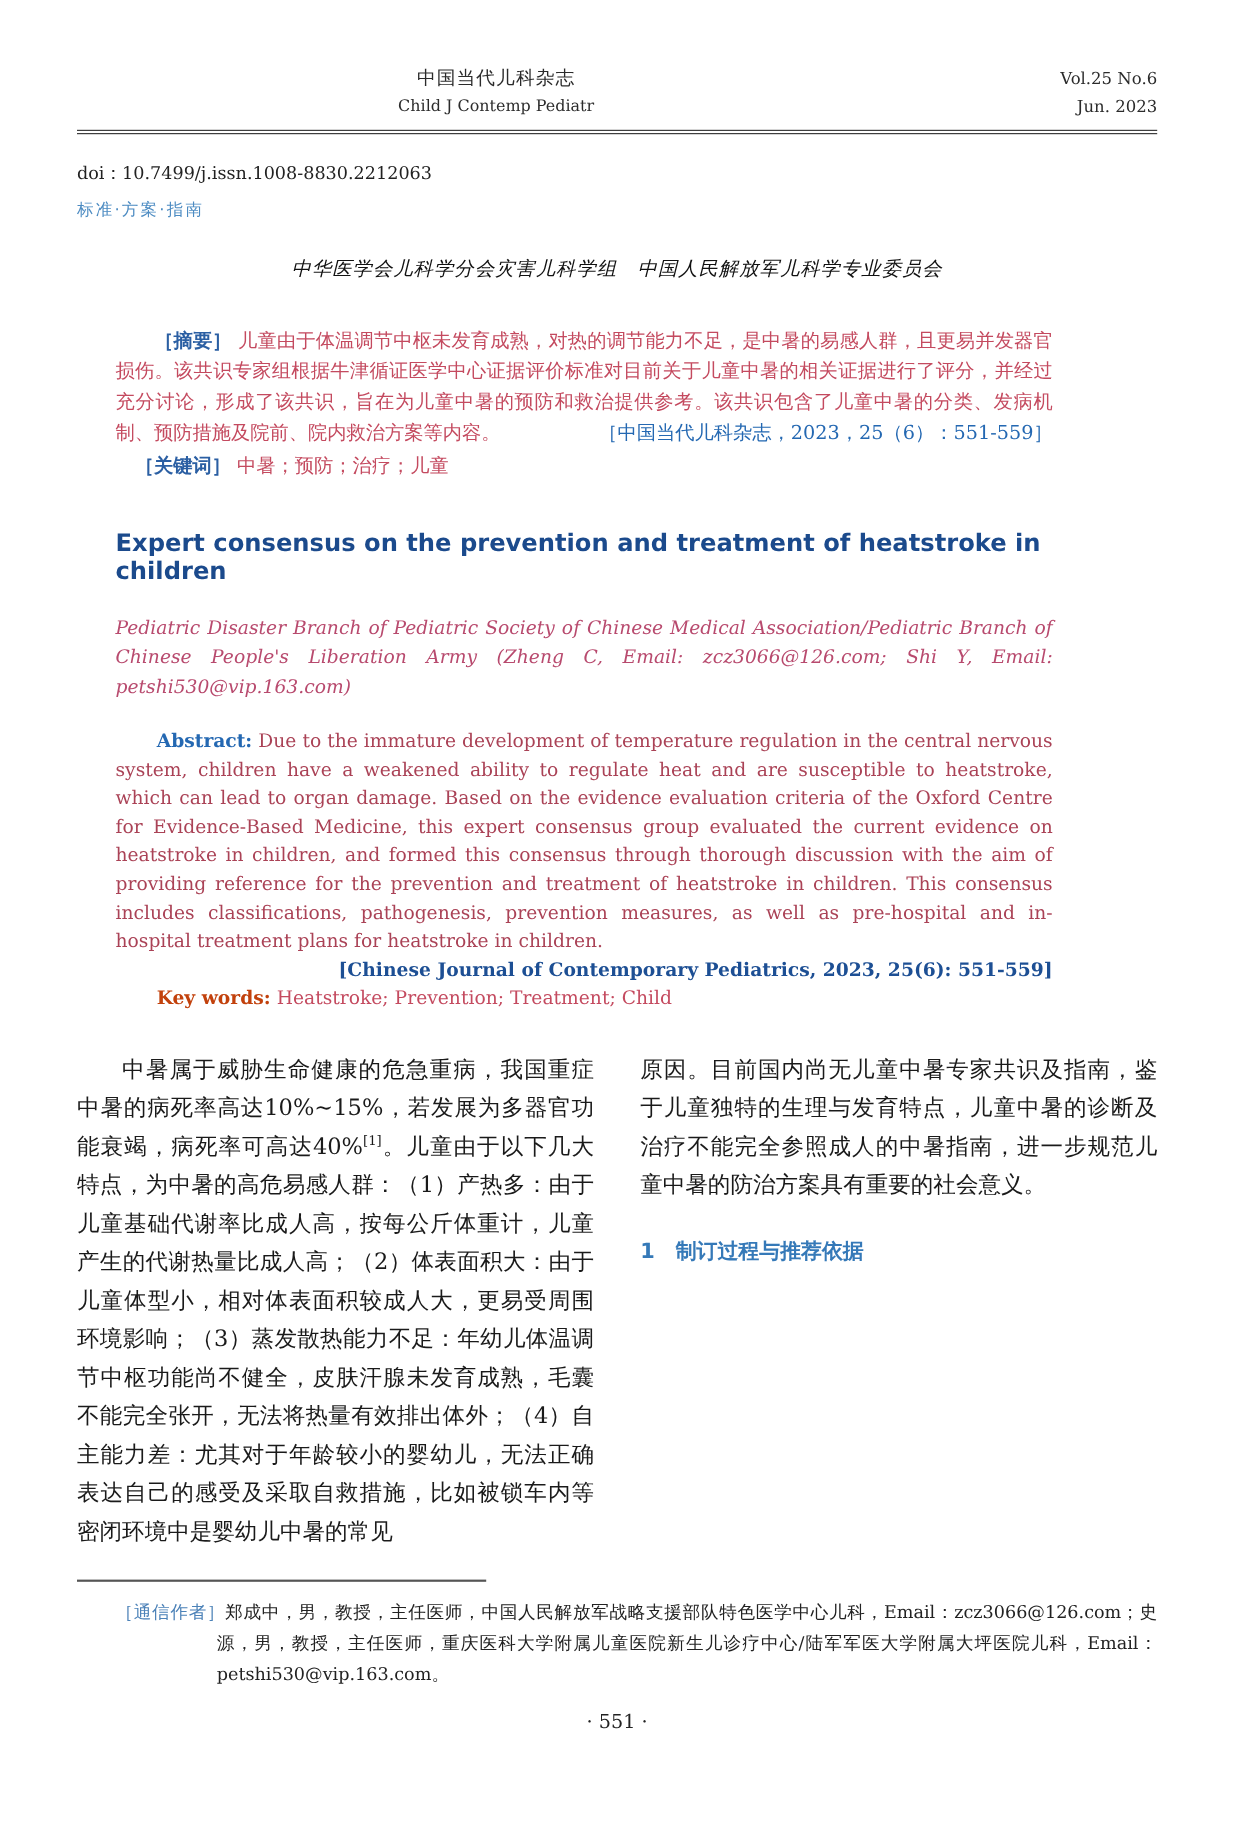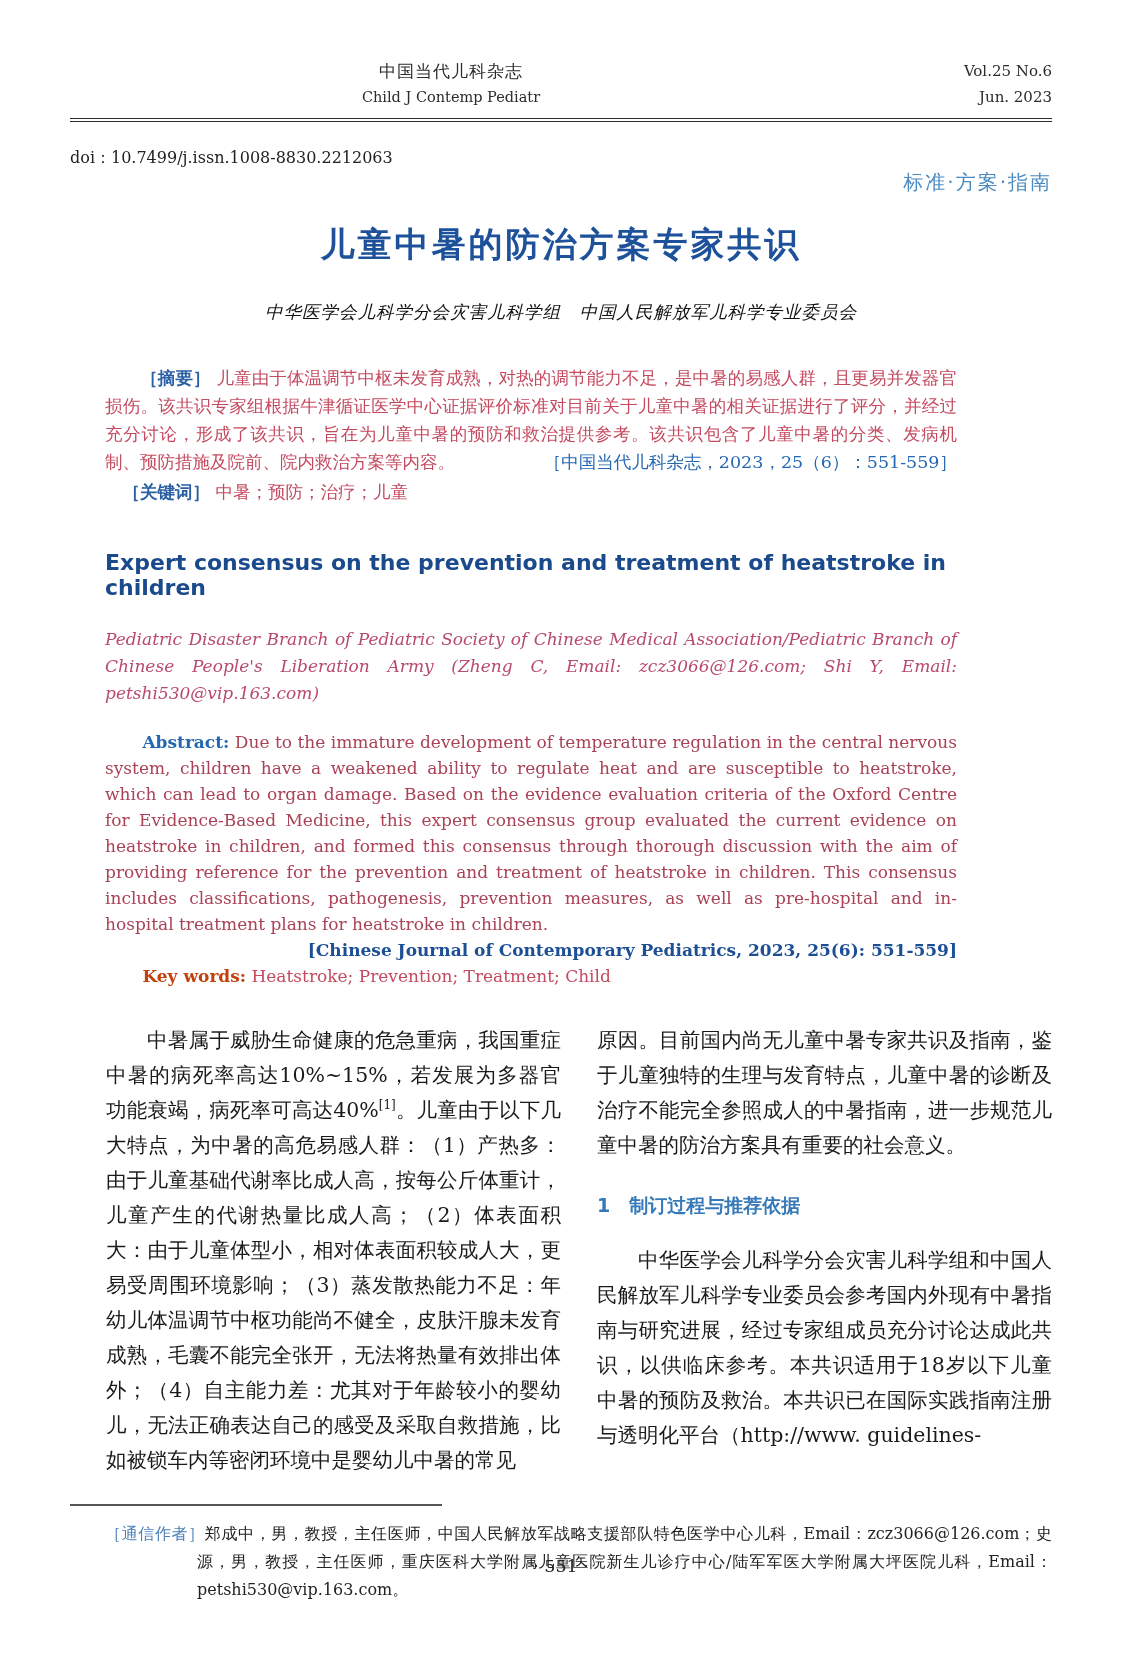--- a/index.html
+++ b/index.html
@@ -32,22 +32,23 @@
   .double-rule {
     margin-top: 8px;
     height: 4px;
     border-top: 1.5px solid #2b2b2b;
     border-bottom: 1px solid #2b2b2b;
   }
 
   
   .doi-line { margin-top: 26px; font-size: 16px; color: #222; }
   .section-tag {
-    text-align: right;
-    font-size: 20px;
+    margin-top: 12px;
+    text-align: left;
+    font-size: 15px;
     color: #4c8bc2;
     font-family: "DejaVu Sans", "Liberation Sans", sans-serif;
     letter-spacing: 2px;
   }
 
   
   .paper-title {
     margin-top: 26px;
     text-align: center;
     font-size: 34px;
@@ -128,21 +129,21 @@
     text-indent: 2.2em;
   }
   .keywords-en .lbl { font-weight: bold; color: #c2410c; }
 
   
   .body-cols {
     margin-top: 34px;
     display: flex;
     justify-content: space-between;
   }
-  .bcol { width: 470px; margin-left: 36px; }
+  .bcol { width: 470px; }
   .bcol p {
     font-size: 20.5px;
     line-height: 35px;
     text-align: justify;
     color: #1a1a1a;
   }
   .bcol p.indent { text-indent: 2em; }
   .bcol sup { font-size: 12px; line-height: 0; }
   .sec-heading {
     margin: 30px 0 24px 0;
@@ -190,42 +191,40 @@
     <div class="col right">
       <div>Vol.25 No.6</div>
       <div>Jun. 2023</div>
     </div>
   </div>
   <div class="double-rule"></div>
 
   <div class="doi-line">doi：10.7499/j.issn.1008-8830.2212063</div>
   <div class="section-tag">标准·方案·指南</div>
 
-  <h1 class="paper-title">儿童中暑的防治方案专家共识</h1>
   <div class="paper-authors">中华医学会儿科学分会灾害儿科学组　中国人民解放军儿科学专业委员会</div>
 
   <p class="abstract-cn"><span style="display:inline-block;width:2em;"></span><span class="lbl">［摘要］</span><span> 儿童由于体温调节中枢未发育成熟，对热的调节能力不足，是中暑的易感人群，且更易并发器官损伤。该共识专家组根据牛津循证医学中心证据评价标准对目前关于儿童中暑的相关证据进行了评分，并经过充分讨论，形成了该共识，旨在为儿童中暑的预防和救治提供参考。该共识包含了儿童中暑的分类、发病机制、预防措施及院前、院内救治方案等内容。</span><span class="cite">［中国当代儿科杂志，2023，25（6）：551-559］</span></p>
 
   <p class="keywords-cn"><span class="lbl">［关键词］</span><span> 中暑；预防；治疗；儿童</span></p>
 
   <h2 class="title-en">Expert consensus on the prevention and treatment of heatstroke in children</h2>
   <p class="affil-en">Pediatric Disaster Branch of Pediatric Society of Chinese Medical Association/Pediatric Branch of Chinese People's Liberation Army (Zheng C, Email: zcz3066@126.com; Shi Y, Email: petshi530@vip.163.com)</p>
 
   <p class="abstract-en"><span class="lbl">Abstract:</span><span> Due to the immature development of temperature regulation in the central nervous system, children have a weakened ability to regulate heat and are susceptible to heatstroke, which can lead to organ damage. Based on the evidence evaluation criteria of the Oxford Centre for Evidence-Based Medicine, this expert consensus group evaluated the current evidence on heatstroke in children, and formed this consensus through thorough discussion with the aim of providing reference for the prevention and treatment of heatstroke in children. This consensus includes classifications, pathogenesis, prevention measures, as well as pre-hospital and in-hospital treatment plans for heatstroke in children.</span></p>
   <p class="cite-en">[Chinese Journal of Contemporary Pediatrics, 2023, 25(6): 551-559]</p>
   <p class="keywords-en"><span class="lbl">Key words:</span><span> Heatstroke; Prevention; Treatment; Child</span></p>
 
   <div class="body-cols">
     <div class="bcol">
       <p class="indent"><span>中暑属于威胁生命健康的危急重病，我国重症中暑的病死率高达10%~15%，若发展为多器官功能衰竭，病死率可高达40%</span><sup>[1]</sup><span>。儿童由于以下几大特点，为中暑的高危易感人群：（1）产热多：由于儿童基础代谢率比成人高，按每公斤体重计，儿童产生的代谢热量比成人高；（2）体表面积大：由于儿童体型小，相对体表面积较成人大，更易受周围环境影响；（3）蒸发散热能力不足：年幼儿体温调节中枢功能尚不健全，皮肤汗腺未发育成熟，毛囊不能完全张开，无法将热量有效排出体外；（4）自主能力差：尤其对于年龄较小的婴幼儿，无法正确表达自己的感受及采取自救措施，比如被锁车内等密闭环境中是婴幼儿中暑的常见</span></p>
     </div>
     <div class="bcol">
       <p>原因。目前国内尚无儿童中暑专家共识及指南，鉴于儿童独特的生理与发育特点，儿童中暑的诊断及治疗不能完全参照成人的中暑指南，进一步规范儿童中暑的防治方案具有重要的社会意义。</p>
       <h3 class="sec-heading">1　制订过程与推荐依据</h3>
-      <p class="indent">中华医学会儿科学分会灾害儿科学组和中国人民解放军儿科学专业委员会参考国内外现有中暑指南与研究进展，经过专家组成员充分讨论达成此共识，以供临床参考。本共识适用于18岁以下儿童中暑的预防及救治。本共识已在国际实践指南注册与透明化平台（http://www. guidelines-</p>
     </div>
   </div>
 
   <div class="foot-divider"></div>
   <div class="footnotes">
     <p class="fnote"><span class="lbl">［通信作者］</span><span>郑成中，男，教授，主任医师，中国人民解放军战略支援部队特色医学中心儿科，Email：zcz3066@126.com；史源，男，教授，主任医师，重庆医科大学附属儿童医院新生儿诊疗中心/陆军军医大学附属大坪医院儿科，Email：petshi530@vip.163.com。</span></p>
   </div>
 
 </div>
 

